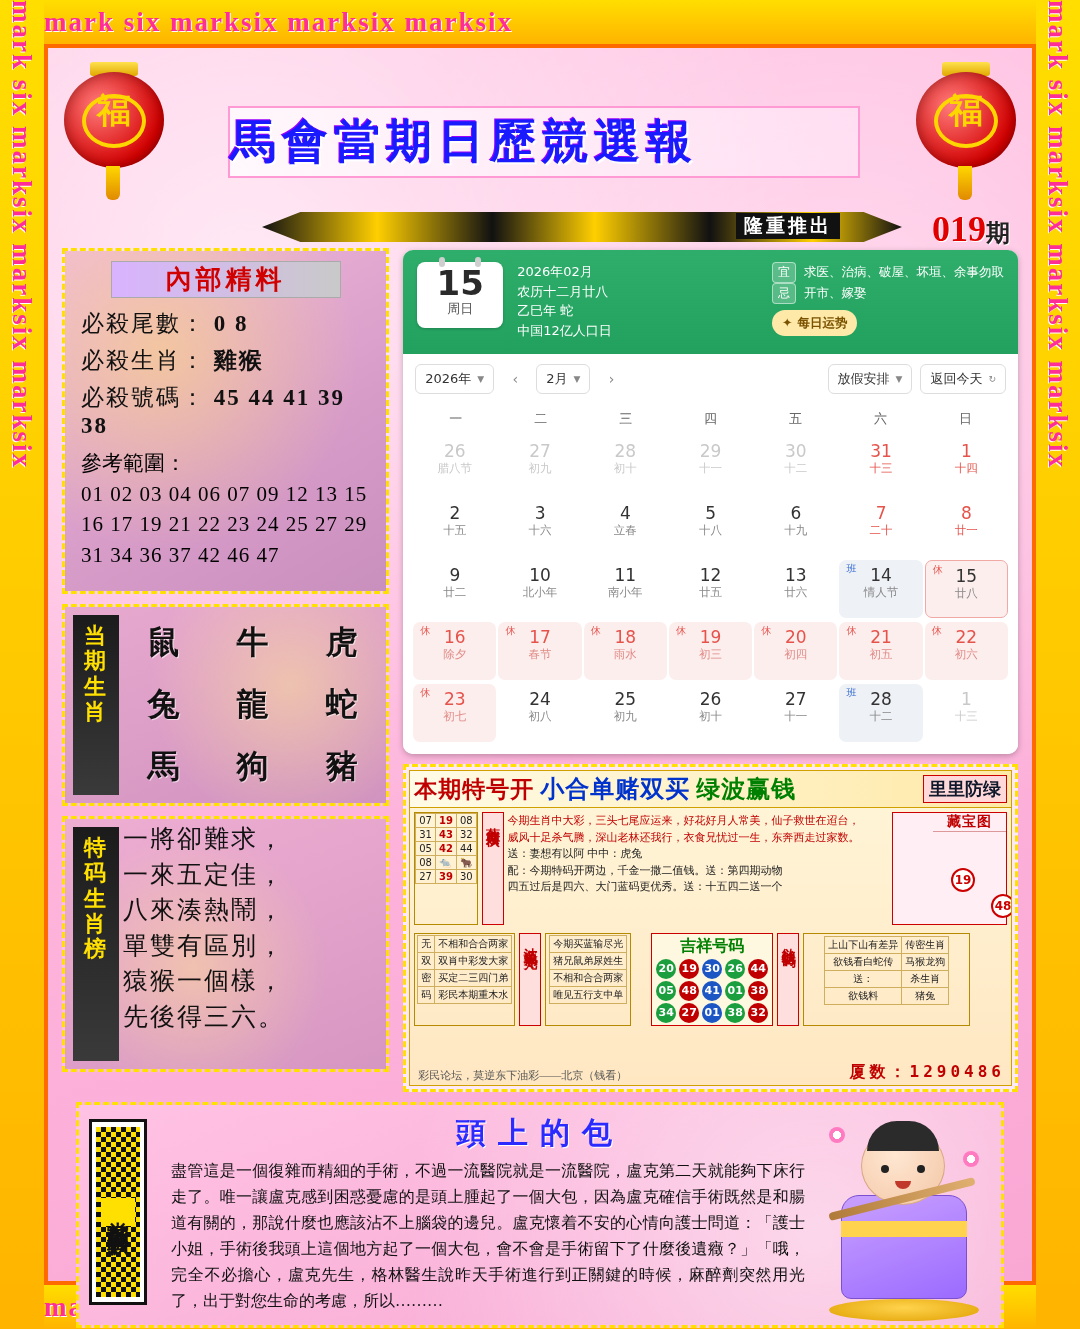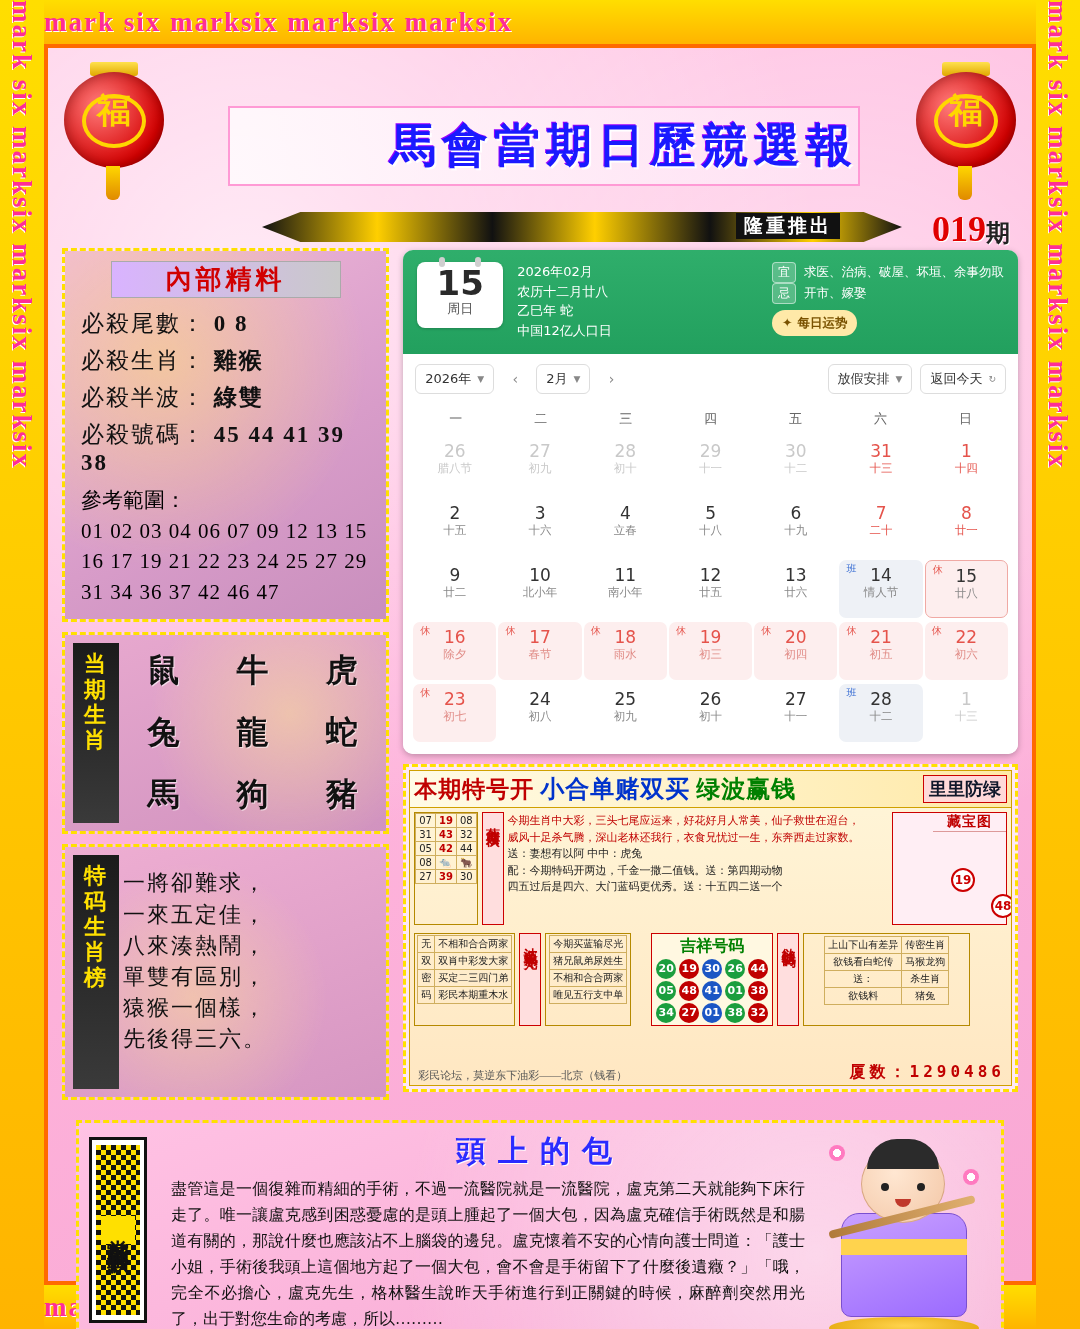--- a/index.html
+++ b/index.html
@@ -79,24 +79,24 @@
   }
   .lantern .cap {
     position:absolute; left:36px; top:8px; width:48px; height:14px;
     background:linear-gradient(#ffe14d,#e0a800); border-radius:3px;
   }
   .lantern .tassel {
     position:absolute; left:52px; top:112px; width:14px; height:34px;
     background:linear-gradient(#ffd700,#e08a00); border-radius:0 0 6px 6px;
   }
   .title-box {
-    position:absolute; left:180px; top:58px; width:632px; height:80px;
+    position:absolute; left:180px; top:58px; width:632px; height:72px;
     background:linear-gradient(90deg, rgba(255,255,255,.75), rgba(255,235,250,.55));
     border:2px solid #ff9ad5;
-    display:flex; align-items:center; justify-content:flex-end;
+    display:flex; align-items:center; justify-content:flex-start;
   }
   .title-box .t {
     font-family:"Liberation Serif", serif;
     font-size:46px; font-weight:bold;
     letter-spacing:6px;
     color:#1a1aff;
     text-shadow:2px 2px 0 #fff, -1px -1px 0 #9a00ff;
   }
   .ribbon {
     position:absolute; left:214px; top:164px; width:640px; height:30px;
@@ -171,22 +171,22 @@
     text-align:center; font-family:"Liberation Serif", serif;
     font-size:32px; font-weight:bold; color:#111; padding:9px 0;
     text-shadow:1px 1px 0 rgba(255,255,255,.6);
   }
 
   
   .poem-panel { display:flex; min-height:250px; background:
       radial-gradient(circle at 40% 60%, rgba(255,225,150,.5), transparent 55%),
       linear-gradient(160deg,#eeaed2,#d696c2); }
   .poem {
-    flex:1; padding:20px 6px 8px 4px;
-    font-family:"Liberation Serif", serif; font-size:22px; line-height:1.42;
+    flex:1; padding:2px 6px 8px 4px;
+    font-family:"Liberation Serif", serif; font-size:25px; line-height:1.42;
     color:#111; letter-spacing:2px;
   }
 
   
   .cal-card {
     background:#fff; border-radius:10px; overflow:hidden;
     box-shadow:0 2px 6px rgba(0,0,0,.25);
     margin:2px 0 10px 0;
   }
   .cal-head {
@@ -468,24 +468,20 @@
             <div class="tips">
               <div class="tips-title">內部精料</div>
 
               <div class="tips-row">
                 <span>必殺尾數：</span>
                 <b>0 8</b>
               </div>
               <div class="tips-row">
                 <span>必殺生肖：</span>
                 <b>雞猴</b>
-              </div>
-              <div class="tips-row">
-                <span>必殺半波：</span>
-                <b>綠雙</b>
               </div>
               <div class="tips-row">
                 <span>必殺號碼：</span>
                 <b>45 44 41 39 38</b>
               </div>
 
               <div class="range-label">參考範圍：</div>
               <div class="range-nums">01 02 03 04 06 07 09 12 13 15</div>
               <div class="range-nums">16 17 19 21 22 23 24 25 27 29</div>
               <div class="range-nums">31 34 36 37 42 46 47</div>

